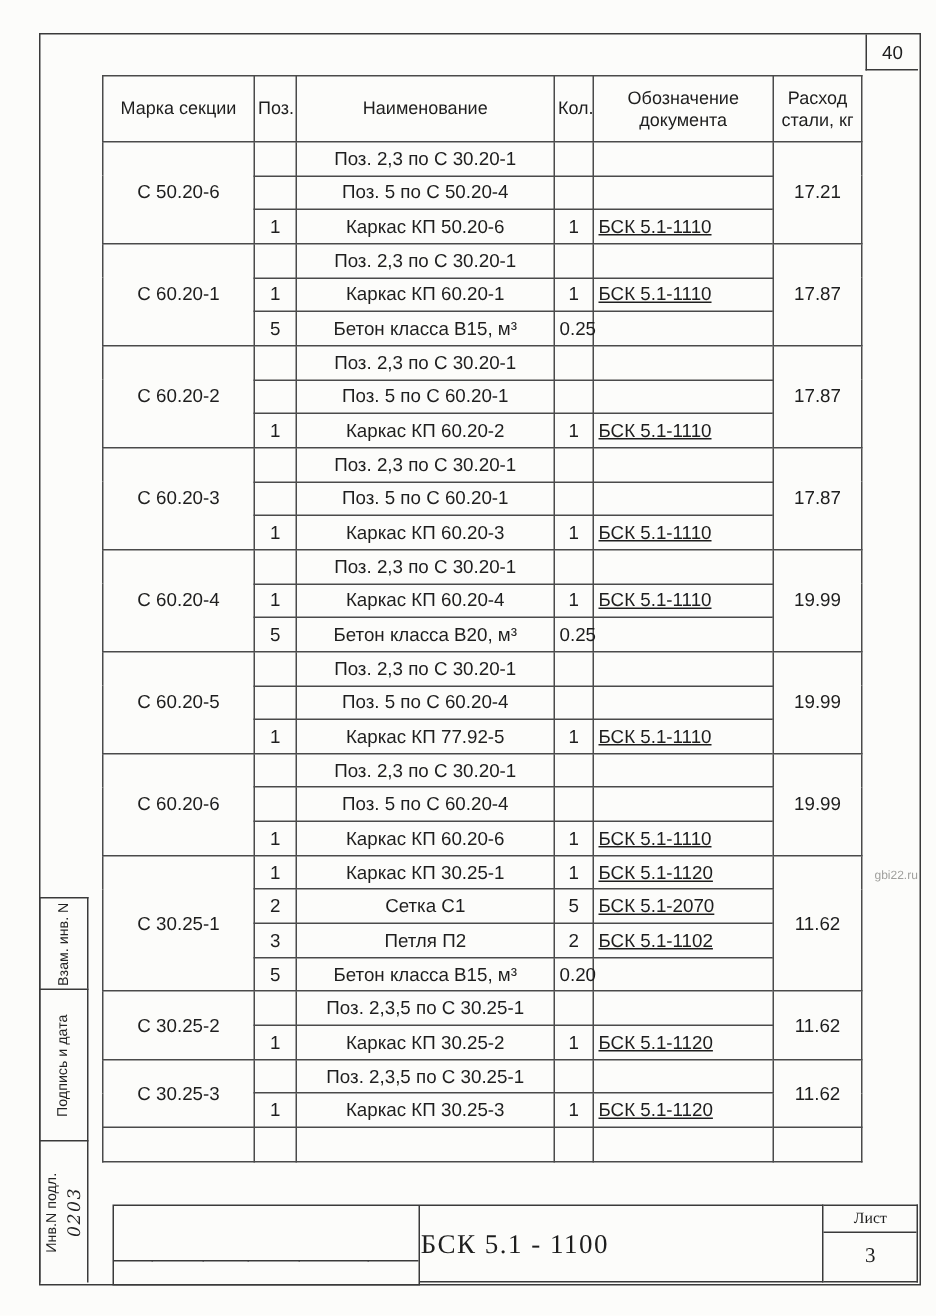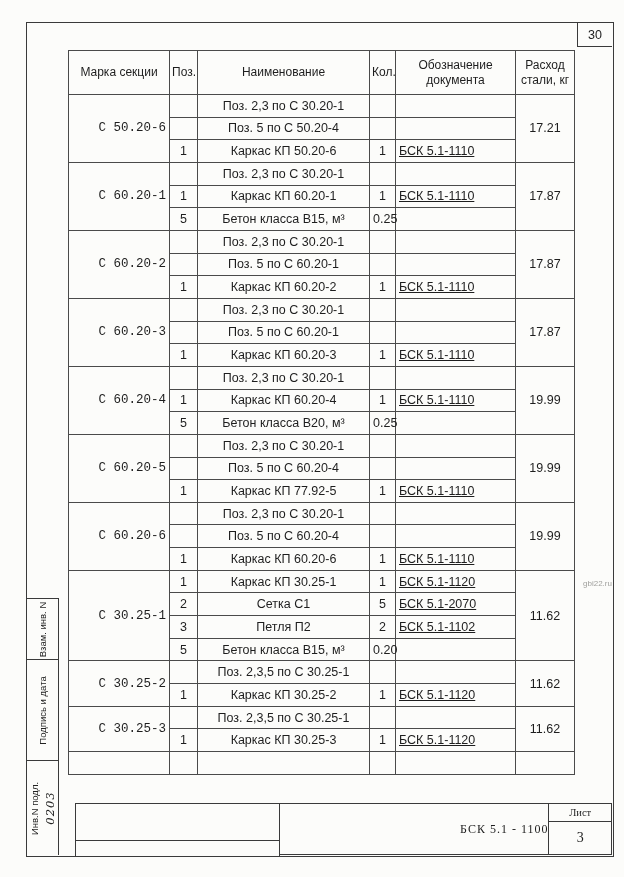--- a/index.html
+++ b/index.html
@@ -31,21 +31,21 @@
   .spec th, .spec td {
     border:1px solid #4a4a4a;
     padding:0 3px;
     white-space:nowrap;
   }
   .spec thead th {
     height:43px; font-weight:normal; font-size:12px;
     white-space:normal; line-height:1.25; text-align:center; padding:0 2px;
   }
   .spec td { height:21px; }
-  .c-mark  { text-align:right;font-family:Liberation Mono, monospace; }
+  .c-mark  { text-align:center; }
   .c-pos   { text-align:center; padding:0; }
   .c-name  { text-align:center; padding-left:6px; }
   .c-qty   { text-align:center; padding:0; overflow:visible; }
   .c-doc   { text-align:left;text-decoration:underline; }
   .c-steel { text-align:center; }
   
   .strip {
     position:absolute; left:26px; top:598px; width:33px; height:257px;
     display:flex; flex-direction:column;
   }
@@ -70,22 +70,22 @@
   }
   .rev-cell {
     border-right:1px solid #3a3a3a; border-bottom:1px solid #3a3a3a;
     display:flex; align-items:center; justify-content:center;
     font-size:9px; overflow:hidden;margin-top:36px;
   }
   .rev-cell:nth-child(6n) { border-right:none; }
   .rev-cell:nth-child(n+13) { border-bottom:none; }
   .doc-box {
     width:270px; border:1.2px solid #3a3a3a; border-left:none;
-    display:flex; align-items:center; justify-content:flex-end;
-    font-size:12px; letter-spacing:1px;
+    display:flex; align-items:center; justify-content:flex-start;
+    font-size:18px; letter-spacing:1px;
   }
   .sheet-box {
     width:62px; border:1.2px solid #3a3a3a; border-left:none;
     display:flex; flex-direction:column;
   }
   .sheet-label {
     height:17px; border-bottom:1px solid #3a3a3a;
     display:flex; align-items:center; justify-content:center; font-size:10.5px;
   }
   .sheet-num { flex:1; display:flex; align-items:center; justify-content:center; font-size:14px; }
@@ -95,21 +95,21 @@
   }
 </style>
 </head>
 <body>
 
 <div class="sheet">
 
   <div class="frame"></div>
 
   <div class="pagenum-box">
-    <span>30</span>
+    <span>40</span>
   </div>
 
   <table class="spec">
     <colgroup>
       <col style="width:101px">
         <col style="width:28px">
         <col style="width:172px">
       <col style="width:26px">
         <col style="width:120px">
         <col style="width:59px">

